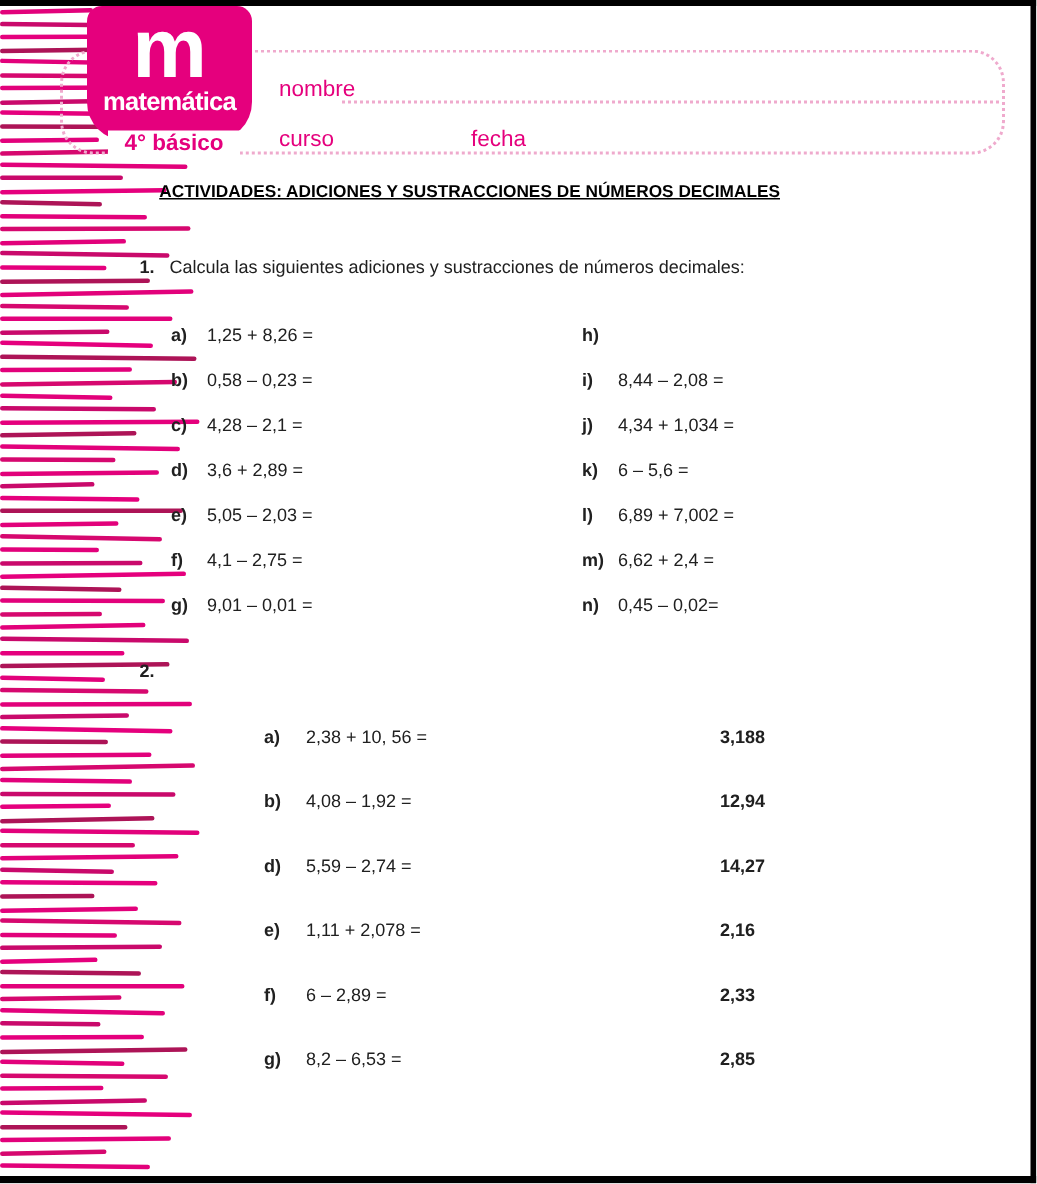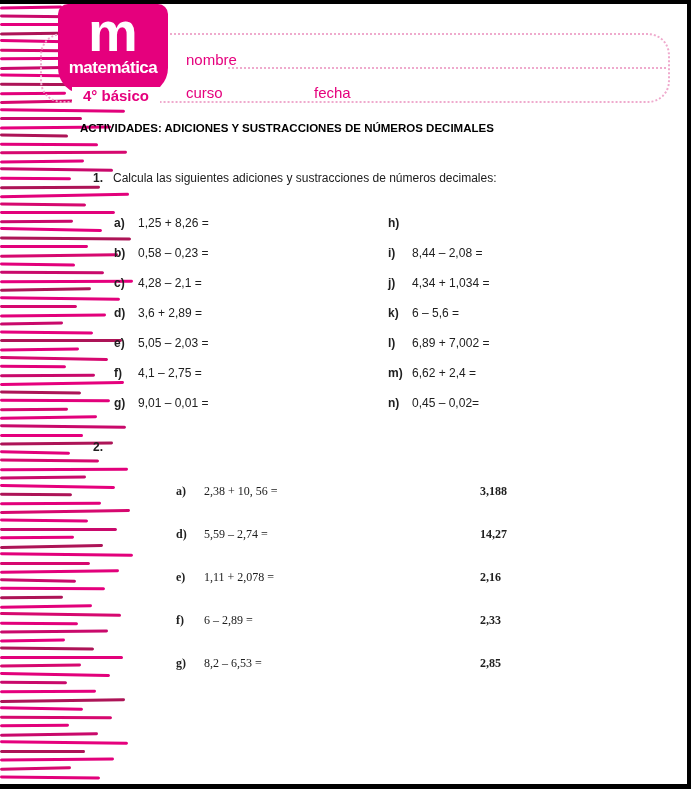--- a/index.html
+++ b/index.html
@@ -37,36 +37,36 @@
     display:flex; flex-direction:column; align-items:center; justify-content:flex-start;
   }
   .logo-m   { color:#fff; font-weight:bold; font-size:56px; line-height:0.95; margin-top:1px; }
   .logo-sub { color:#fff; font-weight:600; font-size:17px; letter-spacing:-0.5px; margin-top:0px; }
   .logo-grade {
     position:absolute; left:72px; top:87px; width:84px; text-align:center;
     color:#e5007d; font-weight:600; font-size:15px; background:#fff; padding:0 2px;
   }
 
   .title {
-    position:absolute; left:80px; top:122px; width:440px; text-align:left;
-    font-weight:bold; font-size:11.5px; color:#000;
+    position:absolute; left:80px; top:122px; width:440px; text-align:right;
+    font-weight:bold; font-size:11.5px; color:#000;text-decoration:underline;
   }
 
   .ex-head { position:absolute; display:flex; font-size:12px; color:#202020; }
   .ex-head .num { font-weight:bold; width:20px; flex:none; }
   .ex1-head { left:93px; top:171px; width:560px; }
   .ex2-head { left:93px; top:440px; width:560px; }
 
   .prob-col { position:absolute; top:216px; width:270px; }
   .prob-col-left  { left:114px; }
   .prob-col-right { left:388px; }
   .prob { height:30px; display:flex; font-size:12px; }
   .prob .lbl { width:24px; flex:none; font-weight:bold; }
 
-  .match-list { position:absolute; left:176px; top:484px; width:420px;font-family:Liberation Serif, serif; }
+  .match-list { position:absolute; left:176px; top:484px; width:420px; }
   .match-row { position:relative; height:43px; font-size:12px; }
   .match-row .lbl { display:inline-block; width:28px; font-weight:bold; }
   .match-row .res { position:absolute; left:304px; top:0; font-weight:bold; }
 </style>
 </head>
 <body>
 
 <div class="page">
 
   <div class="spiral">
@@ -242,20 +242,21 @@
         <span>0,45 – 0,02=</span>
       </div>
   </div>
 
   <div class="ex-head ex2-head">
     <span class="num">2.</span>
   </div>
 
   <div class="match-list">
     <div class="match-row"><span class="lbl">a)</span><span>2,38 + 10, 56 =</span><span class="res">3,188</span></div>
+    <div class="match-row"><span class="lbl">b)</span><span>4,08 – 1,92 =</span><span class="res">12,94</span></div>
     <div class="match-row"><span class="lbl">d)</span><span>5,59 – 2,74 =</span><span class="res">14,27</span></div>
     <div class="match-row"><span class="lbl">e)</span><span>1,11 + 2,078 =</span><span class="res">2,16</span></div>
     <div class="match-row"><span class="lbl">f)</span><span>6 – 2,89 =</span><span class="res">2,33</span></div>
     <div class="match-row"><span class="lbl">g)</span><span>8,2 – 6,53 =</span><span class="res">2,85</span></div>
   </div>
 
   <div class="border-top"></div>
   <div class="border-right"></div>
   <div class="border-bottom"></div>
 </div>

